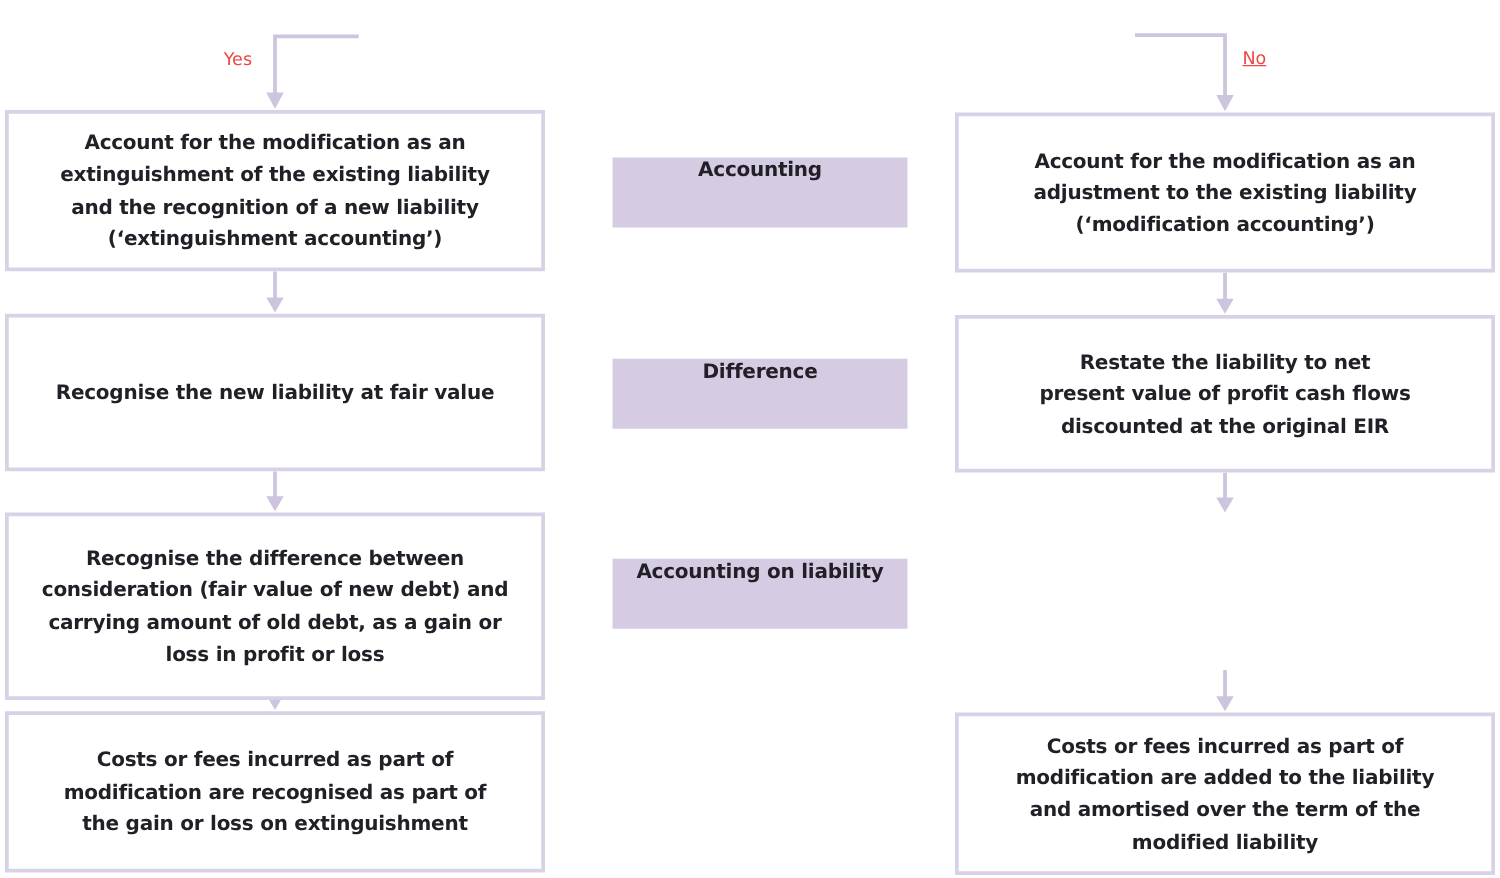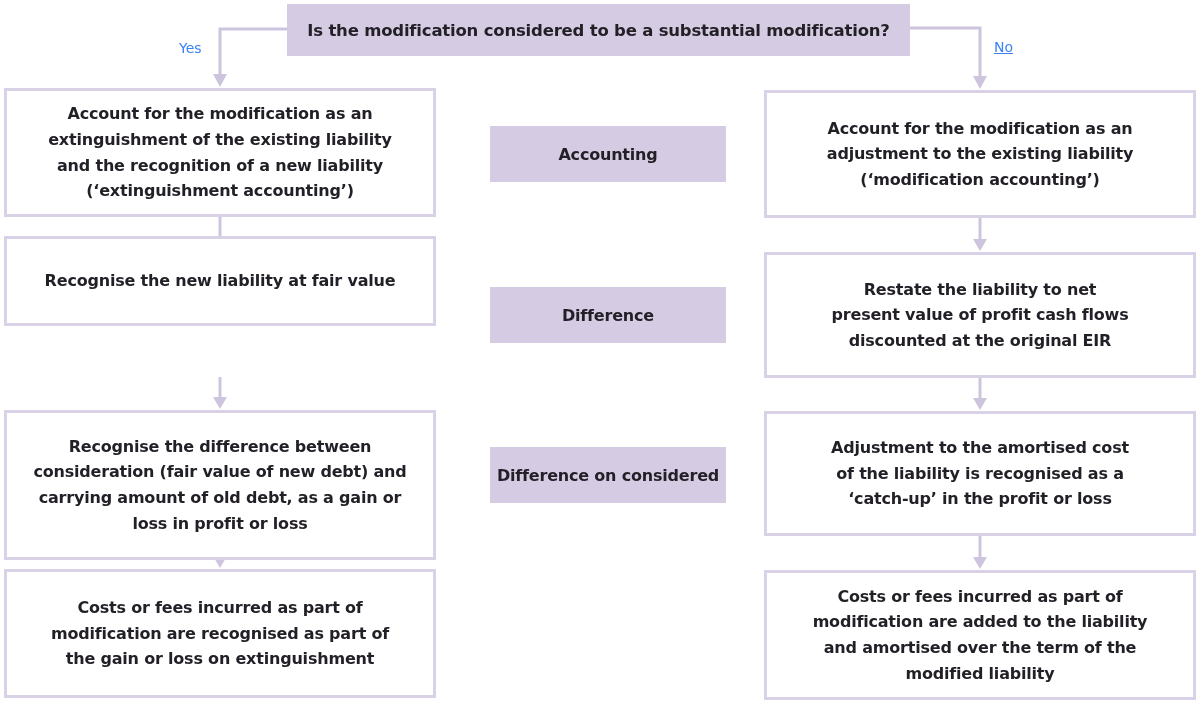--- a/index.html
+++ b/index.html
@@ -27,21 +27,21 @@
     font-weight: bold;
     font-size: 16.5px;
     letter-spacing: -0.2px;
     color: #221f26;
     z-index: 1;
     box-sizing: border-box;
   }
   .branch-label {
     position: absolute;
     font-size: 14px;
-    color: #3b82f6;
+    color: #ef4444;
     z-index: 1;
   }
   .branch-label.yes { left: 179px; top: 40px; }
   .branch-label.no  { left: 994px; top: 39px; text-decoration: underline; }
   .node {
     position: absolute;
     background: #ffffff;
     border: 3px solid #d9d2e6;
     box-sizing: border-box;
     display: flex; align-items: center; justify-content: center;
@@ -55,21 +55,21 @@
     padding: 2px 6px;
   }
   .node p { margin: 0; white-space: pre-line; }
   .yes-col { left: 4px;   width: 432px; }
   .no-col  { left: 764px; width: 432px; }
   .mid-label {
     position: absolute;
     left: 490px; width: 236px; height: 56px;
     background: #d5cce3;
     box-sizing: border-box;
-    display: flex; align-items: center; justify-content: center;
+    display: flex; align-items: flex-start; justify-content: center;
     text-align: center;
     font-weight: bold;
     font-size: 16px;
     letter-spacing: -0.2px;
     color: #221f26;
     z-index: 1;
   }
   .mid-label span { white-space: pre-line; }
 </style>
 </head>
@@ -93,67 +93,59 @@
     <polygon points="213,556 227,556 220,568" fill="#cdc4dd"></polygon>
 
     <path d="M980,218 V240" fill="none" stroke="#cdc4dd" stroke-width="3"></path>
     <polygon points="973,239 987,239 980,251" fill="#cdc4dd"></polygon>
     <path d="M980,378 V399" fill="none" stroke="#cdc4dd" stroke-width="3"></path>
     <polygon points="973,398 987,398 980,410" fill="#cdc4dd"></polygon>
     <path d="M980,536 V558" fill="none" stroke="#cdc4dd" stroke-width="3"></path>
     <polygon points="973,557 987,557 980,569" fill="#cdc4dd"></polygon>
   </svg>
 
-  <div class="title-box">
-    <span>Is the modification considered to be a substantial modification?</span>
-  </div>
 
   <span class="branch-label yes">Yes</span>
   <span class="branch-label no">No</span>
 
   <div class="node yes-col" style="top:88px;height:129px">
     <p>Account for the modification as an
 extinguishment of the existing liability
 and the recognition of a new liability
 (‘extinguishment accounting’)</p>
   </div>
   <div class="mid-label" style="top:126px">
     <span>Accounting</span>
   </div>
   <div class="node no-col" style="top:90px;height:128px">
     <p>Account for the modification as an
 adjustment to the existing liability
 (‘modification accounting’)</p>
   </div>
 
-  <div class="node yes-col" style="top:236px;height:90px">
+  <div class="node yes-col" style="top:251px;height:126px">
     <p>Recognise the new liability at fair value</p>
   </div>
   <div class="mid-label" style="top:287px">
     <span>Difference</span>
   </div>
   <div class="node no-col" style="top:252px;height:126px">
     <p>Restate the liability to net
 present value of profit cash flows
 discounted at the original EIR</p>
   </div>
 
   <div class="node yes-col" style="top:410px;height:150px">
     <p>Recognise the difference between
 consideration (fair value of new debt) and
 carrying amount of old debt, as a gain or
 loss in profit or loss</p>
   </div>
   <div class="mid-label" style="top:447px">
-    <span>Difference on considered</span>
-  </div>
-  <div class="node no-col" style="top:411px;height:125px">
-    <p>Adjustment to the amortised cost
-of the liability is recognised as a
-‘catch-up’ in the profit or loss</p>
+    <span>Accounting on liability</span>
   </div>
 
   <div class="node yes-col" style="top:569px;height:129px">
     <p>Costs or fees incurred as part of
 modification are recognised as part of
 the gain or loss on extinguishment</p>
   </div>
   <div class="node no-col" style="top:570px;height:130px">
     <p>Costs or fees incurred as part of
 modification are added to the liability

